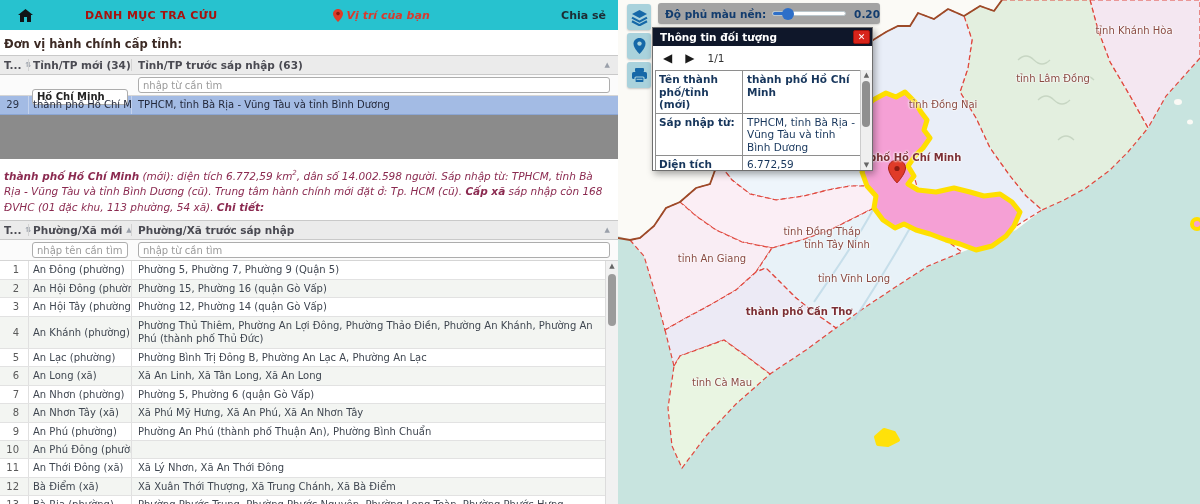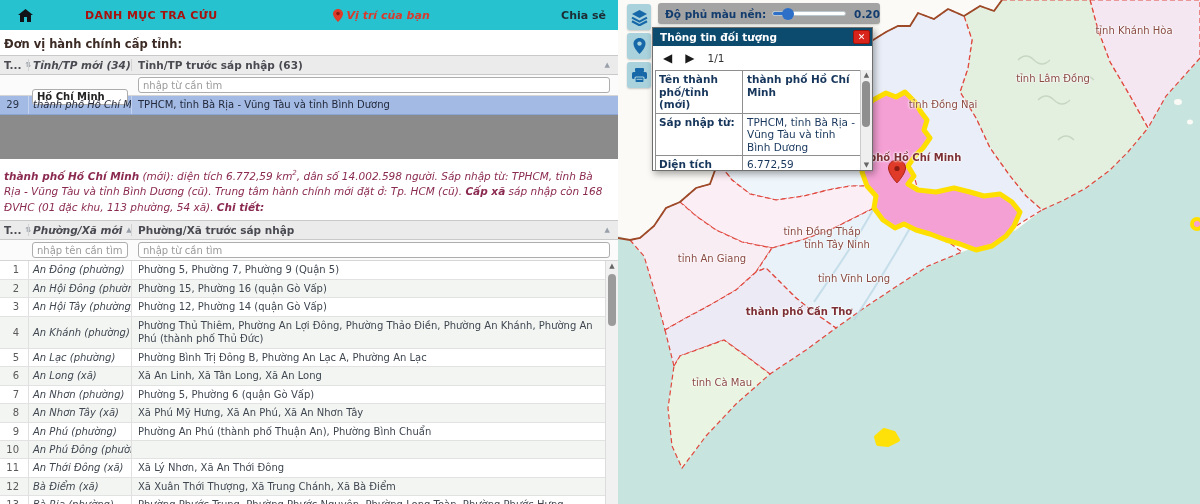--- a/index.html
+++ b/index.html
@@ -10,21 +10,21 @@
   .left-panel { position:absolute; left:0; top:0; width:618px; height:504px; background:#fff; }
   .navbar { height:30px; background:#27c2cf; display:flex; align-items:center; font-size:11px; font-weight:bold; }
   .nav-home { margin-left:18px; display:flex; align-items:center; cursor:pointer; }
   .nav-item1 { margin-left:52px; color:#a8120e; letter-spacing:.4px; cursor:pointer; }
   .nav-item2 { margin-left:115px; color:#d93a2e; display:flex; align-items:center; gap:4px; cursor:pointer;font-style:italic; }
   .nav-share { margin-left:auto; margin-right:12px; color:#1d2c34; font-weight:bold; cursor:pointer; }
   .section-label { padding:7px 4px 4px 4px; font-size:11.5px; font-weight:bold; color:#3c2a24; }
 
   .tblhead { display:flex; align-items:center; height:20px; background:#ebebeb; border-top:1px solid #c9c9c9; border-bottom:1px solid #c9c9c9; font-size:10.5px; font-weight:bold; color:#4a4a52; }
   .c-num { width:28px; padding-left:4px; flex:none; display:flex; align-items:center; }
-  .c-new { width:104px; flex:none; padding-left:4px; border-left:1px solid #d2d2d2; border-right:1px solid #d2d2d2; white-space:nowrap; overflow:hidden; display:flex; align-items:center; gap:4px;font-style:italic; }
+  .c-new { width:104px; flex:none; padding-left:4px; border-left:1px solid #d2d2d2; border-right:1px solid #d2d2d2; white-space:nowrap; overflow:hidden; display:flex; align-items:center; gap:4px; }
   .c-old { flex:1; padding-left:6px; display:flex; align-items:center; }
   .sort-glyph { font-size:7px; color:#9aa0aa; }
   .sort-right { margin-left:auto; margin-right:8px; }
   .filterrow { display:flex; align-items:center; height:21px; background:#fbfbfb; border-bottom:1px solid #d5d5d5; }
   .filterrow input { height:16px; border:1px solid #adadad; border-radius:3px; font-family:"DejaVu Sans",sans-serif; font-size:10px; padding:0 4px; color:#222; outline:none; }
   .filterrow input::placeholder { color:#9a9a9a; }
   .f-new { width:96px; margin-left:32px; }
   .f-new.bold { font-weight:bold;margin-top:23px; }
   .f-old { flex:1; margin-left:10px; margin-right:8px; }
 
@@ -58,21 +58,21 @@
   .tool-btn { width:24px; height:26px; background:#a9d2dc; border-radius:3px; display:flex; align-items:center; justify-content:center; cursor:pointer; box-shadow:0 1px 2px rgba(0,0,0,.2); }
 
   .opacity-panel { position:absolute; left:40px; top:3px; width:222px; height:21px; background:#a3a3a3; border-radius:3px; display:flex; align-items:center; font-size:10.5px; color:#123c6e; box-shadow:0 1px 2px rgba(0,0,0,.15); }
   .op-label { margin-left:7px; font-weight:bold; white-space:nowrap; }
   .op-track { position:relative; margin-left:6px; width:118px; height:5px; background:#fff; border:1px solid #b9c6cc; border-radius:3px; cursor:pointer; }
   .op-fill { position:absolute; left:0; top:0; bottom:0; width:14px; background:#2e6fc8; border-radius:3px; }
   .op-thumb { position:absolute; left:9px; top:-4px; width:12px; height:12px; border-radius:50%; background:#2e6fc8; cursor:grab; }
   .op-value { margin-left:8px; font-weight:bold; }
 
   .popup { position:absolute; left:34px; top:27px; width:221px; height:144px; background:#fff; border:1px solid #6f6f6f; box-shadow:2px 3px 7px rgba(0,0,0,.35); }
-  .popup-title { height:18px; background:#0c4a6e; color:#fff; font-size:10.5px; font-weight:bold; display:flex; align-items:center; padding-left:7px; }
+  .popup-title { height:18px; background:#0f172a; color:#fff; font-size:10.5px; font-weight:bold; display:flex; align-items:center; padding-left:7px; }
   .popup-close { margin-left:auto; margin-right:2px; width:17px; height:14px; background:#d8241b; border:1px solid #9e120c; border-radius:2px; color:#fff; font-size:9px; line-height:12px; text-align:center; cursor:pointer; }
   .popup-nav { height:24px; background:#fff; display:flex; align-items:center; gap:13px; padding-left:10px; font-size:10.5px; color:#333; }
   .pg-arrow { font-size:12px; color:#1a1a1a; cursor:pointer; }
   .popup-body { position:relative; height:100px; overflow:hidden; }
   .popup-table { position:absolute; left:2px; top:0; width:206px; border:1px solid #8e8e8e; border-bottom:none; font-size:10.5px; color:#17365c; }
   .p-row { display:flex; border-bottom:1px solid #8e8e8e; }
   .p-lab { width:87px; flex:none; font-weight:bold; padding:2px 3px; line-height:12.5px; border-right:1px solid #8e8e8e; }
   .p-val { flex:1; padding:2px 4px; line-height:12.5px; }
   .p-row:first-child .p-val { font-weight:bold; }
   .popup-sb { position:absolute; right:0; top:0; bottom:0; width:12px; background:#efefef; border-left:1px solid #ccc; }

